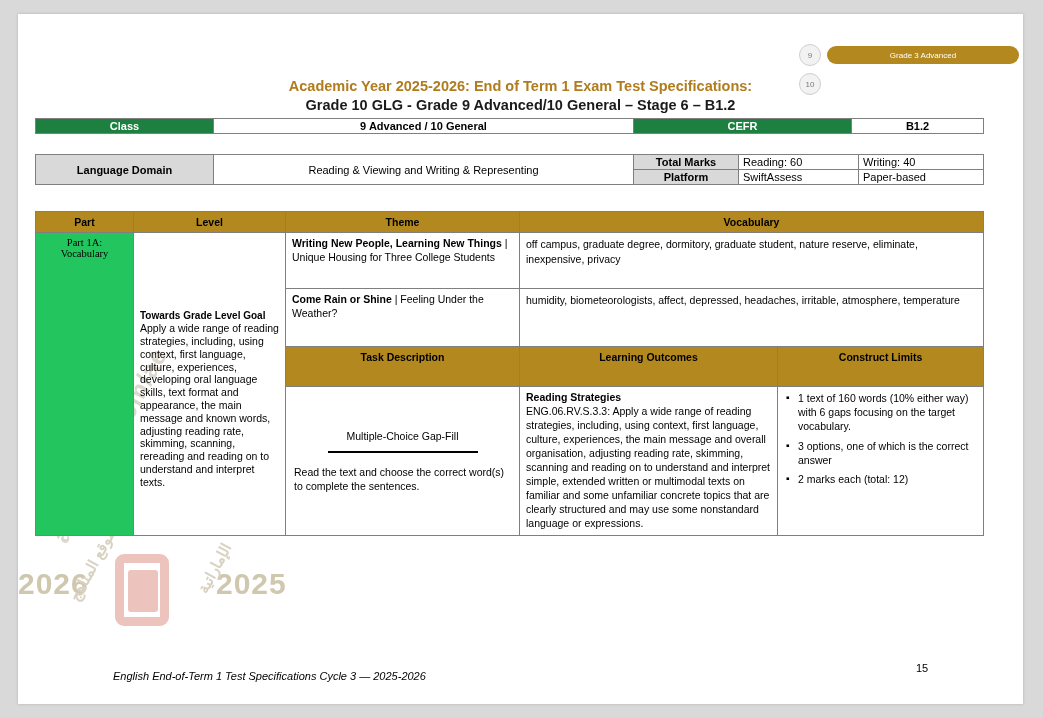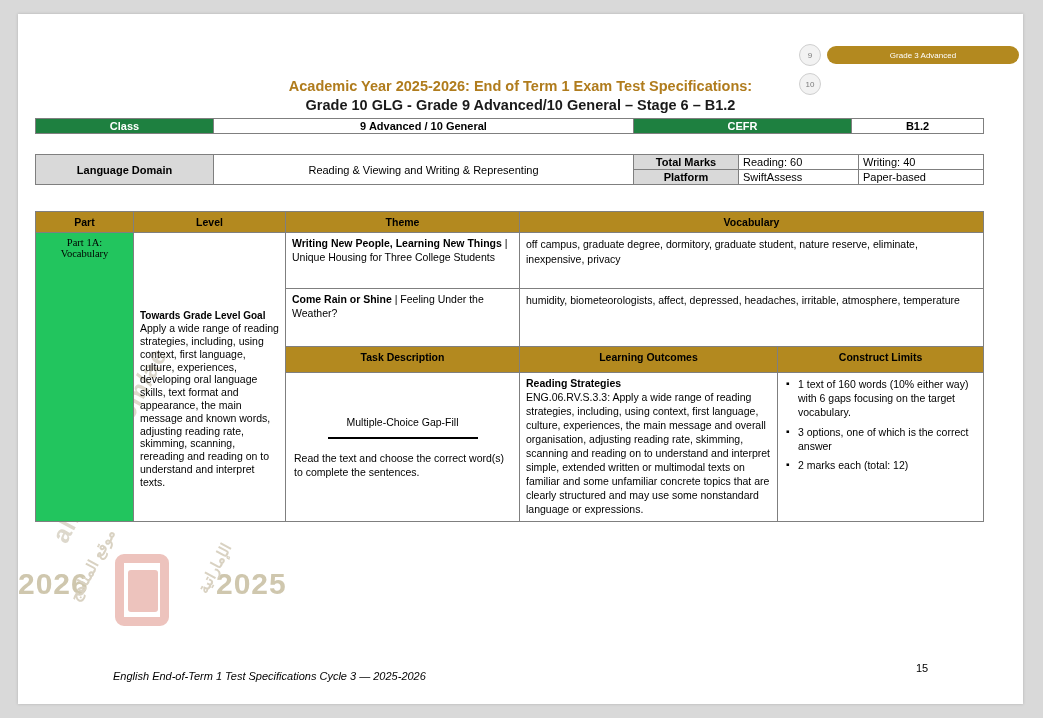--- a/index.html
+++ b/index.html
@@ -346,21 +346,21 @@
         </tr>
 
         <tr>
           <td class="theme-cell" style="height:58px">
             <b>Come Rain or Shine</b><span>  |  Feeling Under the Weather?</span>
           </td>
           <td class="vocab-cell" colspan="2">humidity, biometeorologists, affect, depressed, headaches, irritable, atmosphere, temperature</td>
         </tr>
 
         <tr>
-          <td class="hd" style="height:26px">Task Description</td>
+          <td class="hd" style="height:40px">Task Description</td>
           <td class="hd">Learning Outcomes</td>
           <td class="hd">Construct Limits</td>
         </tr>
 
         <tr>
           <td class="task-cell">
             <div class="task-title">Multiple-Choice Gap-Fill</div>
             <div class="task-rule"></div>
             <div class="task-sub">Read the text and choose the correct word(s) to complete the sentences.</div>
           </td>

